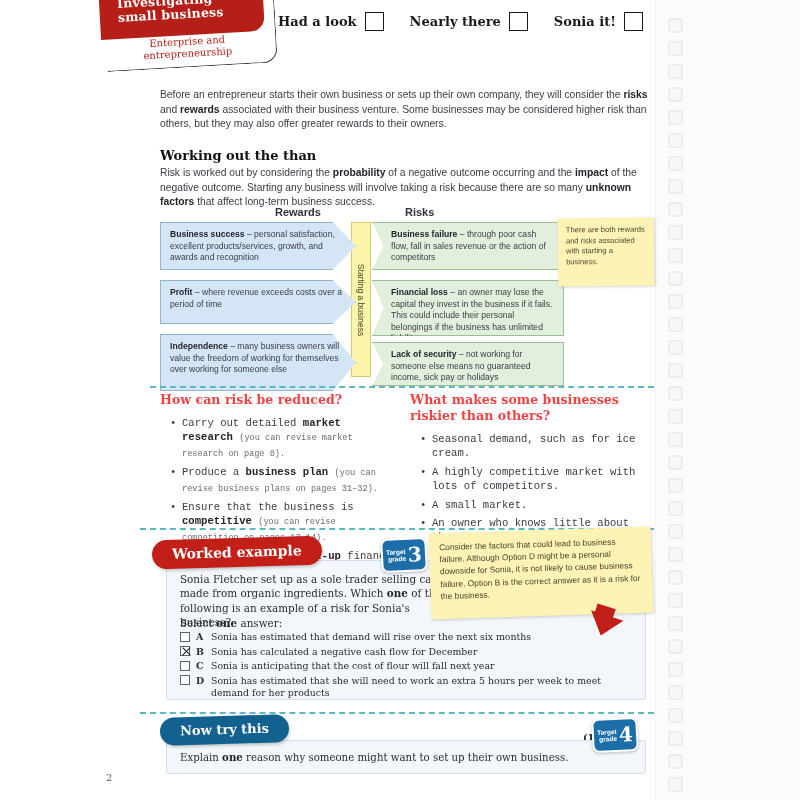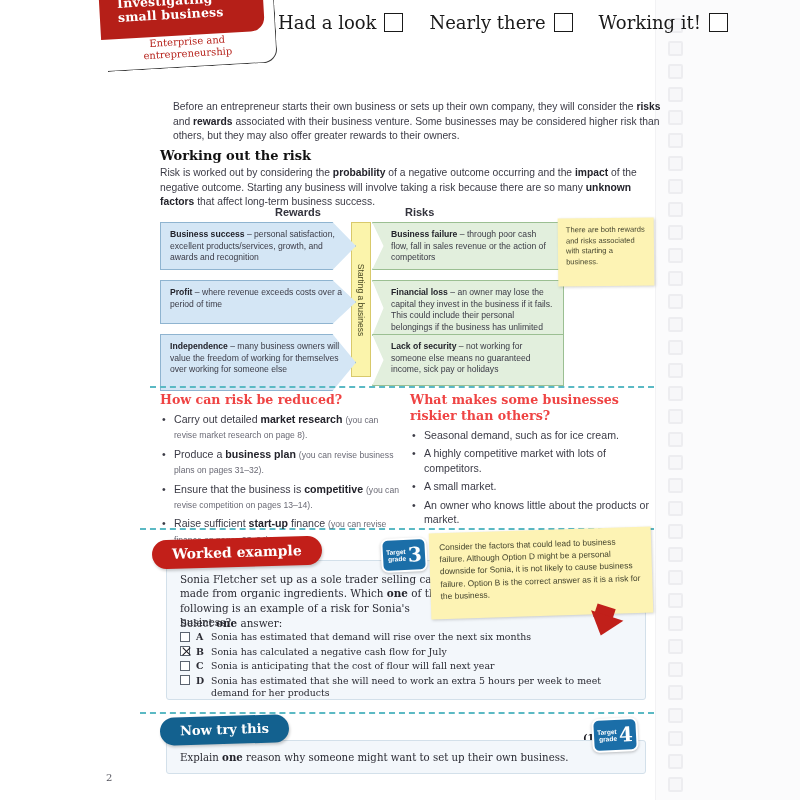--- a/index.html
+++ b/index.html
@@ -90,22 +90,22 @@
 
   
   .progress {
     position: absolute;
     left: 278px; top: 12px;
     display: flex; align-items: center; gap: 26px;
   }
   .prog-item { display: flex; align-items: center; gap: 8px; }
   .prog-label {
     font-family: "DejaVu Serif", serif;
-    font-weight: normal;
-    font-size: 18px;
+    font-weight: bold;
+    font-size: 13px;
     color: #1a1a1a;
   }
   .prog-box {
     width: 19px; height: 19px;
     border: 1.6px solid #1a1a1a;
     background: #fff;
   }
 
   
   .main-title {
@@ -114,26 +114,25 @@
     font-family: "DejaVu Serif", serif;
     font-weight: bold;
     font-size: 25px;
     color: #b51f18;
     letter-spacing: .2px;
   }
 
   
   .intro {
     position: absolute;
-    left: 160px; top: 100px;
+    left: 160px; top: 88px;
     width: 495px;
     font-size: 10.3px;
     line-height: 14.6px;
     color: #3b3b46;
-    margin-left: 13px;
   }
   .sec-head {
     position: absolute;
     font-family: "DejaVu Serif", serif;
     font-weight: bold;
     color: #111;
   }
   #wo-head { left:160px; top:148px; font-size: 13px; }
   .wo-body {
     position: absolute;
@@ -188,21 +187,21 @@
     background: #e2efdd;
     border: 1px solid #9bbf92;
     clip-path: polygon(0 0, 100% 0, 100% 100%, 0 100%, 6% 50%);
     padding-left: 18px;
   }
   #L1 { top: 16px; height: 48px; }
   #L2 { top: 74px; height: 44px; }
   #L3 { top: 128px; height: 57px; }
   #R1 { top: 16px; height: 48px; }
   #R2 { top: 74px; height: 56px; }
-  #R3 { top: 128px; height: 52px; }
+  #R3 { top: 136px; height: 44px; }
 
   
   .sticky {
     position: absolute;
     background: #fdf3b4;
     color: #46462f;
     box-shadow: 1px 1px 3px rgba(0,0,0,.18);
   }
   #sticky1 {
     left: 558px; top: 218px;
@@ -225,21 +224,21 @@
   
   .qcol { position: absolute; font-size: 10.6px; color: #3b3b46; }
   #qcolL { left: 160px; top: 392px; width: 240px; }
   #qcolR { left: 410px; top: 392px; width: 248px; }
   .qcol h3 {
     margin: 0 0 4px 0;
     font-family: "DejaVu Serif", serif;
     font-size: 12.6px; color: #ef4444; font-weight: bold;
     line-height: 16px;
   }
-  .qcol ul { margin: 0; padding-left: 14px; list-style: none; }
+  .qcol ul { margin: 8px; padding-left: 14px; list-style: none; font-family: Liberation Mono, monospace; }
   .qcol li {
     position: relative;
     margin-bottom: 4px;
     line-height: 14.4px;
   }
   .qcol li:before {
     content: "•";
     position: absolute; left: -12px; top: 0;
     color: #3b3b46;
   }
@@ -439,29 +438,29 @@
   <div class="progress">
     <div class="prog-item">
       <span class="prog-label">Had a look</span>
       <span class="prog-box"></span>
     </div>
     <div class="prog-item">
       <span class="prog-label">Nearly there</span>
       <span class="prog-box"></span>
     </div>
     <div class="prog-item">
-      <span class="prog-label">Working it!</span>
+      <span class="prog-label">Sonia it!</span>
       <span class="prog-box"></span>
     </div>
   </div>
 
 
   <div class="intro">Before an entrepreneur starts their own business or sets up their own company, they will consider the <b>risks</b> and <b>rewards</b> associated with their business venture. Some businesses may be considered higher risk than others, but they may also offer greater rewards to their owners.</div>
 
-  <div class="sec-head" id="wo-head">Working out the risk</div>
+  <div class="sec-head" id="wo-head">Working out the than</div>
   <div class="wo-body">Risk is worked out by considering the <b>probability</b> of a negative outcome occurring and the <b>impact</b> of the negative outcome. Starting any business will involve taking a risk because there are so many <b>unknown factors</b> that affect long-term business success.</div>
 
   <div class="diagram">
     <div class="col-head" id="rew-head">Rewards</div>
     <div class="col-head" id="risk-head">Risks</div>
 
     <div class="spine">
       <span>Starting a business</span>
     </div>
 
@@ -516,21 +515,21 @@
 
   <div class="opts">
     <div class="opt">
       <span class="cb"></span>
       <span class="ltr">A</span>
       <span>Sonia has estimated that demand will rise over the next six months</span>
     </div>
     <div class="opt">
       <span class="cb checked"></span>
       <span class="ltr">B</span>
-      <span>Sonia has calculated a negative cash flow for July</span>
+      <span>Sonia has calculated a negative cash flow for December</span>
     </div>
     <div class="opt">
       <span class="cb"></span>
       <span class="ltr">C</span>
       <span>Sonia is anticipating that the cost of flour will fall next year</span>
     </div>
     <div class="opt">
       <span class="cb"></span>
       <span class="ltr">D</span>
       <span>Sonia has estimated that she will need to work an extra 5 hours per week to meet demand for her products</span>

